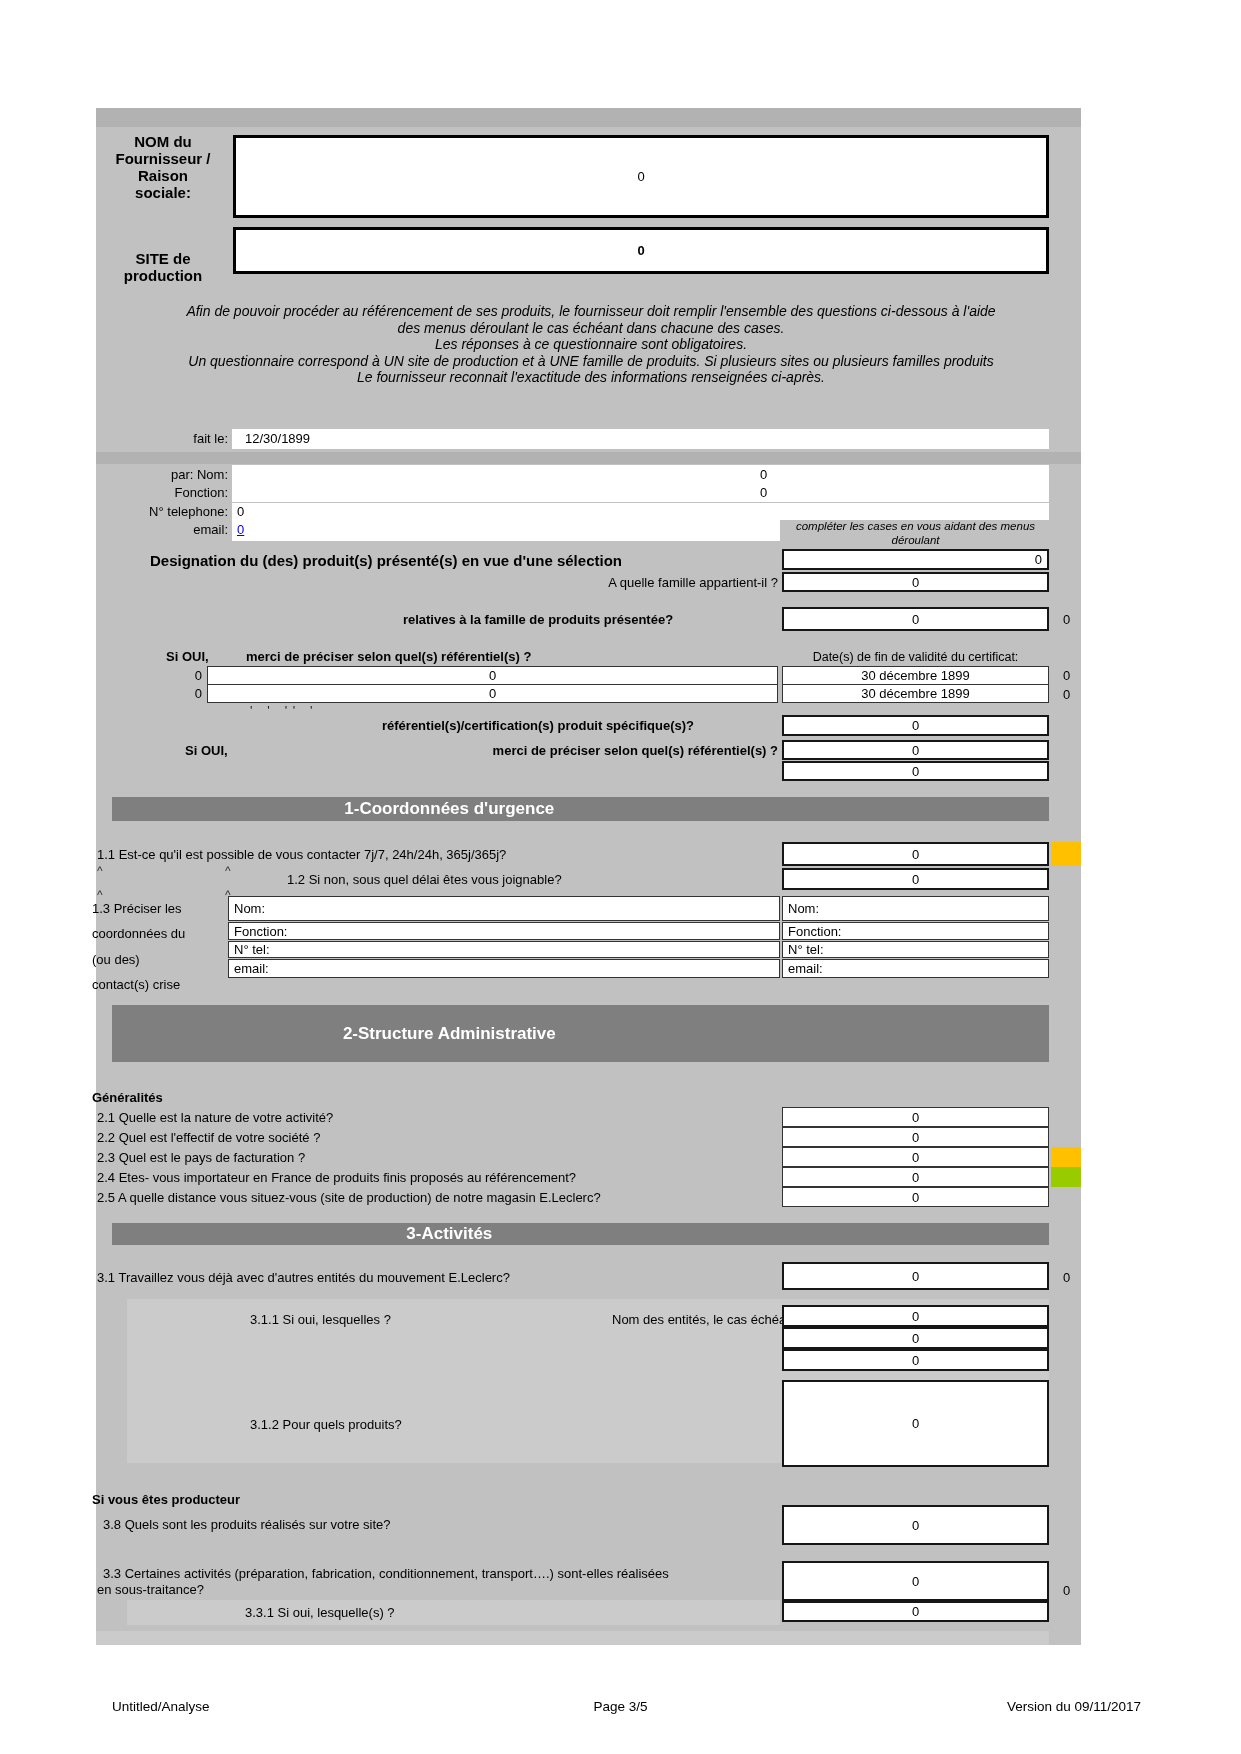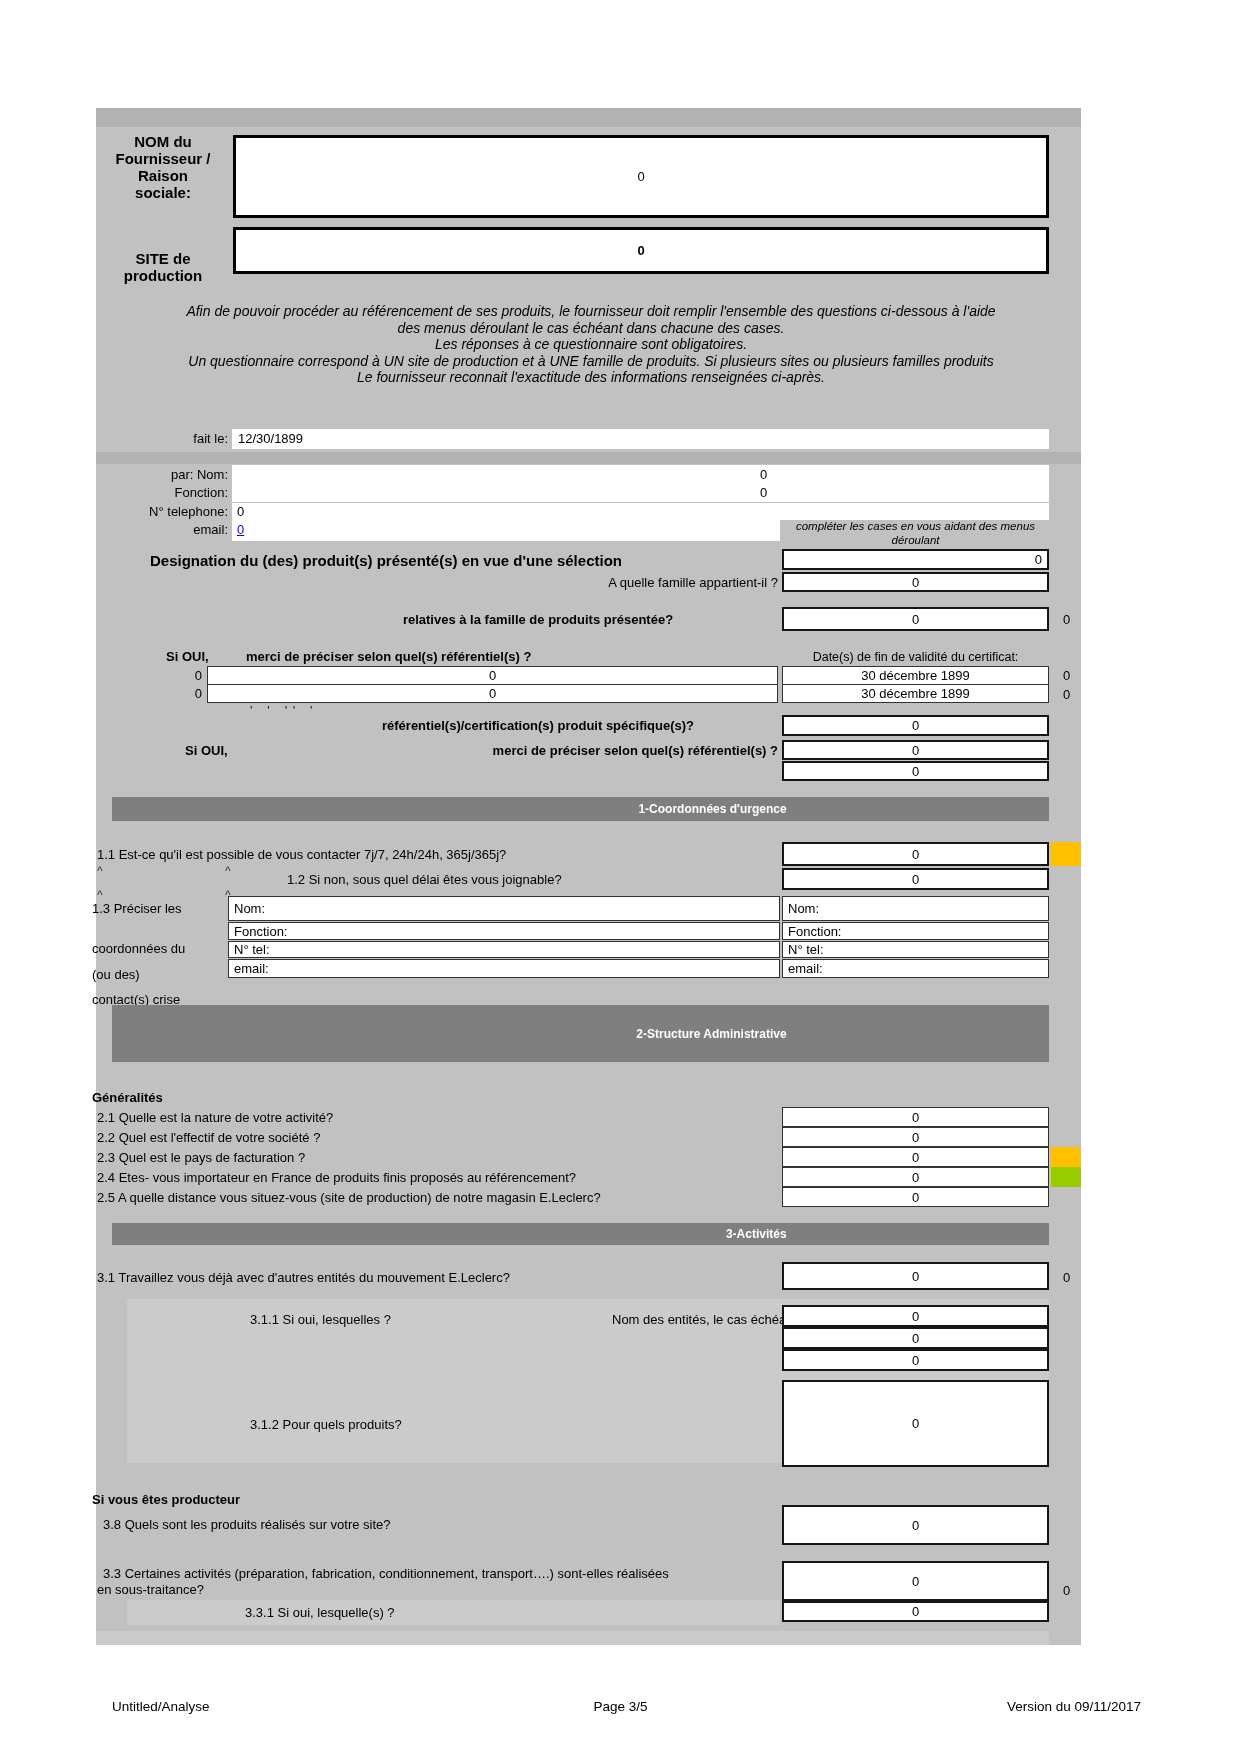--- a/index.html
+++ b/index.html
@@ -13,21 +13,21 @@
   .bold{font-weight:bold;}
   .right{text-align:right;}
   .center{text-align:center;}
   .box{background:#fff;border:2px solid #161616;display:flex;align-items:center;justify-content:center;font-size:13px;box-sizing:border-box;}
   .box.thin{border-width:1px;border-color:#333;}
   .box.thick{border:3px solid #000;}
   .box.valright{justify-content:flex-end;padding-right:5px;}
   .box.leftlab{justify-content:flex-start;padding-left:5px;}
   .cellwhite{background:#fff;box-sizing:border-box;}
   .secbar{background:#7f7f7f;color:#fff;display:flex;align-items:center;}
-  .secbar .inner{width:72%;text-align:right;font-weight:bold;font-size:12px;}
+  .secbar .inner{width:72%;text-align:center;font-weight:bold;font-size:17px;}
   .intro{font-style:italic;font-size:14px;text-align:center;line-height:16.5px;}
   .note{font-style:italic;font-size:11.5px;text-align:center;line-height:14px;}
   .flag{position:absolute;box-sizing:border-box;}
   .bigbold{font-weight:bold;font-size:15px;}
   .link{color:#0000EE;text-decoration:underline;}
   .marks{font-size:13px;color:#222;letter-spacing:1px;overflow:hidden;}
   .caret{font-size:12px;color:#333;}
   .footer{font-size:13.5px;}
 </style>
 </head>
@@ -57,21 +57,21 @@
 <div class="abs intro" style="left:106px;top:303px;width:970px;">
   <div>Afin de pouvoir procéder au référencement de ses produits, le fournisseur doit remplir l'ensemble des questions ci-dessous  à l'aide</div>
   <div>des menus déroulant le cas échéant dans chacune des cases.</div>
   <div>Les réponses à ce questionnaire sont obligatoires.</div>
   <div>Un questionnaire correspond à UN site de production et à UNE famille de produits. Si plusieurs sites ou plusieurs familles produits</div>
   <div>Le fournisseur reconnait l'exactitude des informations renseignées ci-après.</div>
 </div>
 
 <div class="abs lbl right" style="left:96px;top:431px;width:132px;">fait le:</div>
 <div class="abs cellwhite" style="left:232px;top:429px;width:817px;height:20px;">
-  <span class="lbl" style="padding-left:6px;">12/30/1899</span>
+  <span class="lbl" style="padding-left:13px;">12/30/1899</span>
 </div>
 <div class="abs band" style="left:96px;top:452px;width:985px;height:12px;"></div>
 
 <div class="abs cellwhite" style="left:232px;top:465px;width:817px;height:37px;"></div>
 <div class="abs lbl right" style="left:96px;top:467px;width:132px;">par: Nom:</div>
 <div class="abs lbl" style="left:760px;top:467px;">0</div>
 <div class="abs lbl right" style="left:96px;top:485px;width:132px;">Fonction:</div>
 <div class="abs lbl" style="left:760px;top:485px;">0</div>
 <div class="abs cellwhite" style="left:232px;top:503px;width:817px;height:17px;"></div>
 <div class="abs lbl right" style="left:96px;top:504px;width:132px;">N° telephone:</div>
@@ -149,21 +149,21 @@
 <div class="abs caret" style="left:225px;top:864px;">^</div>
 
 <div class="abs lbl" style="left:287px;top:872px;">1.2 Si non, sous quel délai êtes vous joignable?</div>
 <div class="abs box" style="left:782px;top:868px;width:267px;height:22px;">
   <span>0</span>
 </div>
 <div class="abs caret" style="left:97px;top:888px;">^</div>
 <div class="abs caret" style="left:225px;top:888px;">^</div>
 
 <div class="abs lbl" style="left:92px;top:901px;width:134px;">
-  <div style="margin-bottom:24px;">1.3 Préciser les</div>
+  <div style="margin-bottom:9px;">1.3 Préciser les</div>
   <div style="margin-bottom:9px;">coordonnées du</div>
   <div style="margin-bottom:9px;">(ou des)</div>
   <div>contact(s) crise</div>
 </div>
 <div class="abs box thin leftlab" style="left:228px;top:896px;width:552px;height:25px;">
     <span>Nom:</span>
   </div>
 <div class="abs box thin leftlab" style="left:228px;top:922px;width:552px;height:18px;">
     <span>Fonction:</span>
   </div>

